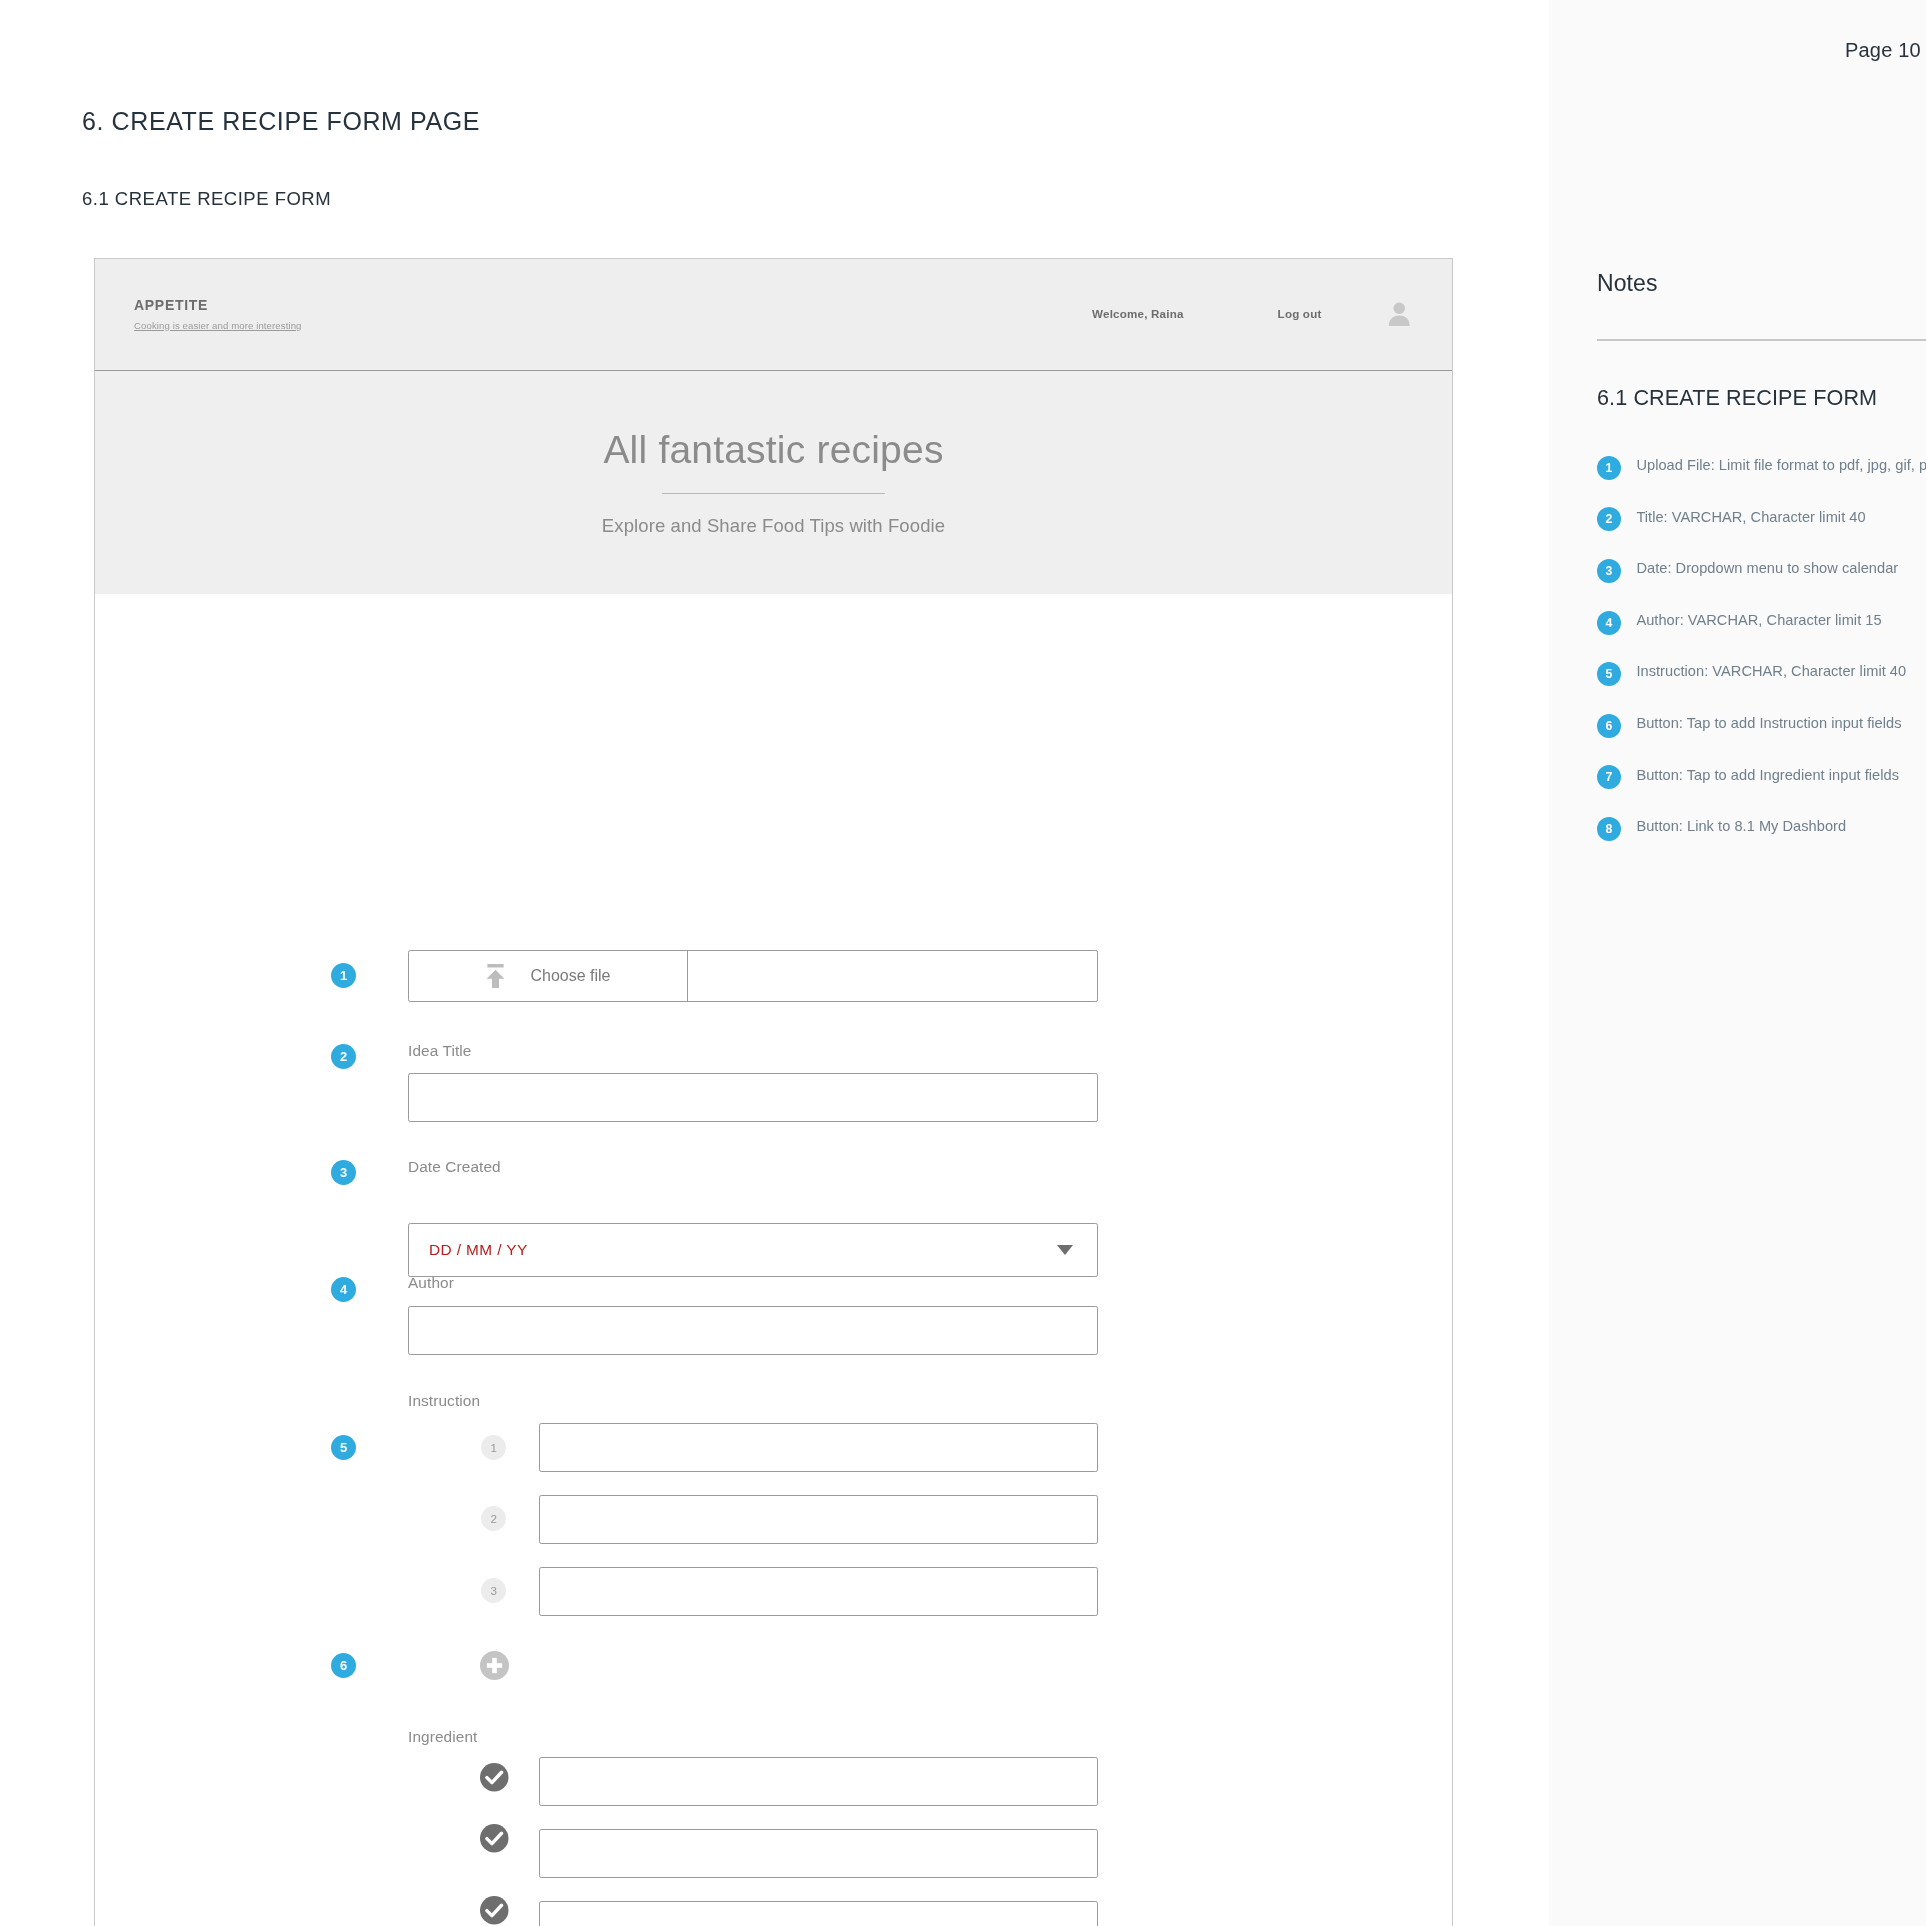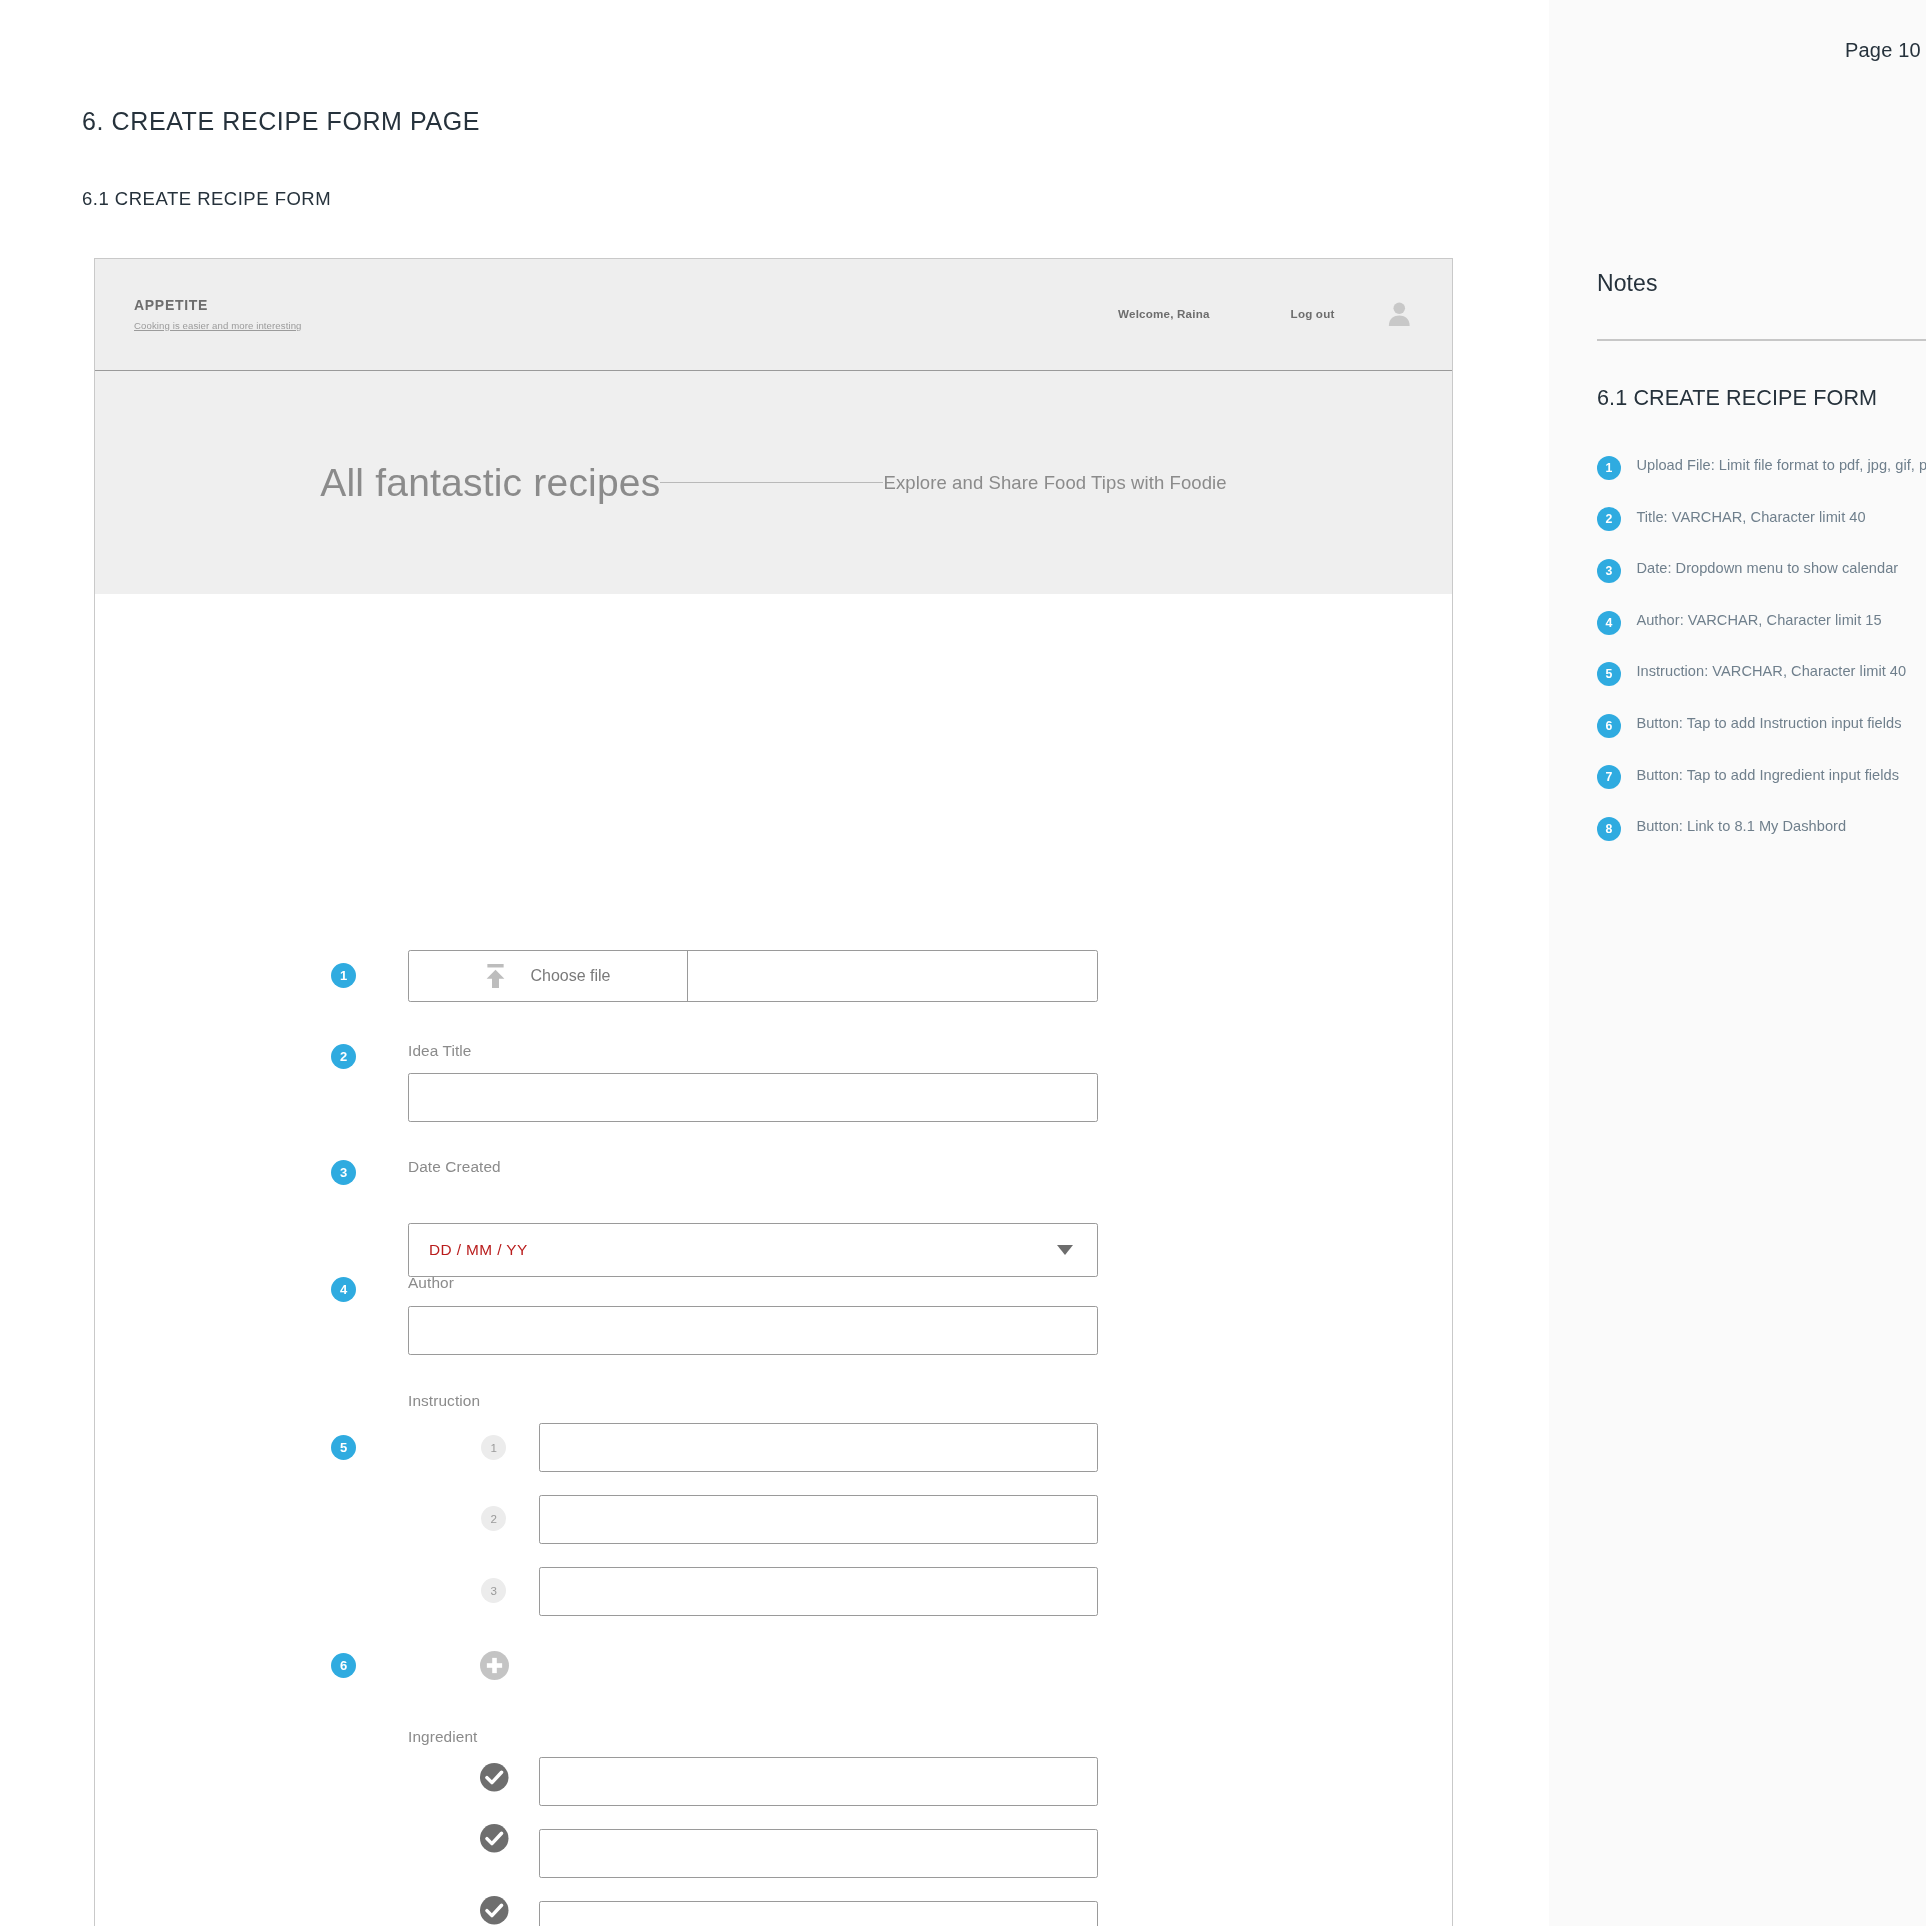--- a/index.html
+++ b/index.html
@@ -103,21 +103,21 @@
     letter-spacing: 0.1px;
     text-decoration: underline;
   }
   .header-right {
     position: absolute;
     right: 39px;
     top: 0;
     height: 108px;
     display: flex;
     align-items: center;
-    gap: 4px;
+    gap: 17px;
   }
   .welcome-text {
     font-size: 11.6px;
     font-weight: 700;
     color: #6d6d6d;
     white-space: nowrap;
     letter-spacing: 0.2px;
   }
   .logout-text {
     font-size: 11.6px;
@@ -132,20 +132,21 @@
     width: 28.5px;
     height: 28.5px;
     display: block;
   }
 
   
   .hero {
     height: 223px;
     background: #efefef;
     display: flex;
+    flex-direction: column;
     align-items: center;
     justify-content: center;
   }
   .hero-title {
     font-size: 39px;
     font-weight: 400;
     color: #8b8b8b;
     letter-spacing: 0.2px;
     white-space: nowrap;
   }

